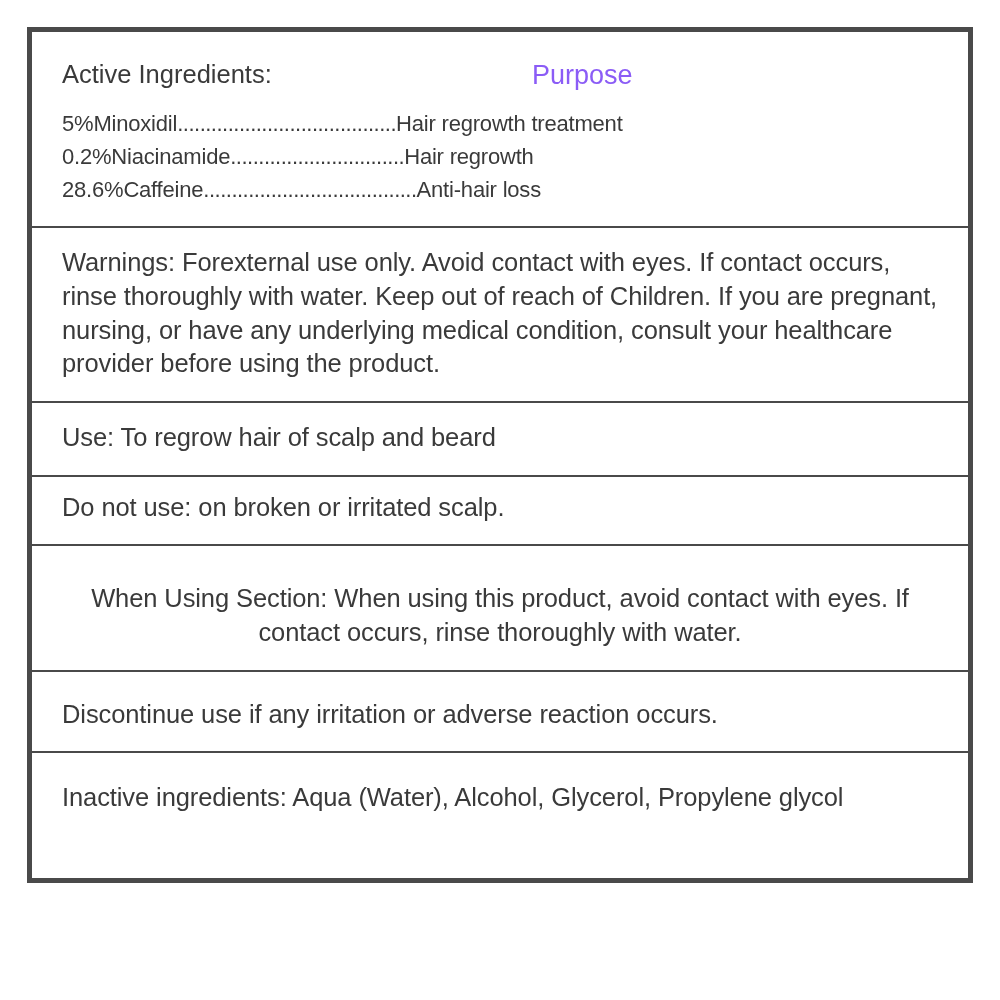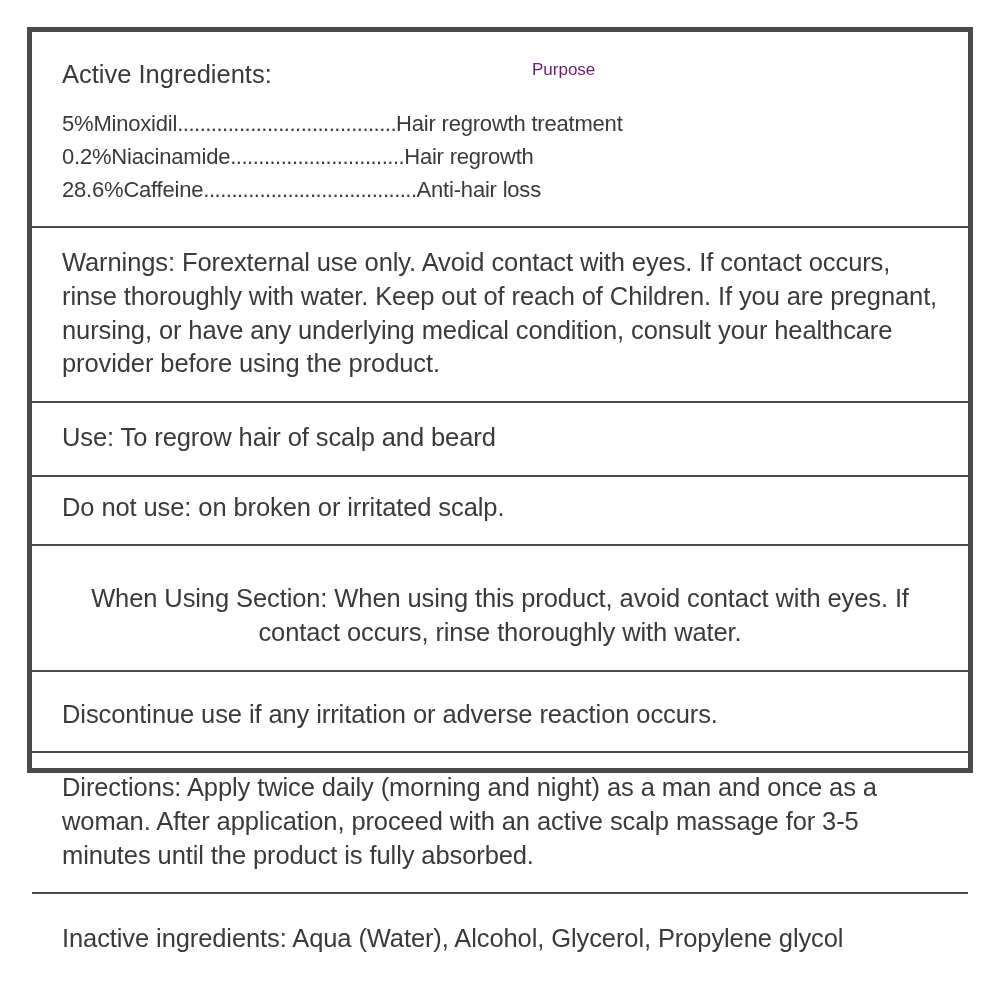--- a/index.html
+++ b/index.html
@@ -13,21 +13,21 @@
     font-family: "Liberation Sans", sans-serif;
     color: #3a3a3a;
     -webkit-font-smoothing: antialiased;
   }
   .drug-facts-panel {
     box-sizing: border-box;
     position: absolute;
     left: 27px;
     top: 27px;
     width: 946px;
-    height: 746px;
+    height: 856px;
     border: 5px solid #4a4a4a;
     background: #ffffff;
   }
   .section {
     box-sizing: border-box;
     border-bottom: 2px solid #4a4a4a;
     padding: 14px 30px 16px 30px;
   }
   .section:last-child {
     border-bottom: none;
@@ -51,22 +51,22 @@
     position: absolute;
     left: 0;
     top: 0;
     font-size: 25.5px;
     color: #3a3a3a;
   }
   .active-head .col-right {
     position: absolute;
     left: 470px;
     top: 0;
-    font-size: 17px;
-    color: #701a75;
+    font-size: 27px;
+    color: #8b5cf6;
   }
   .ing-row {
     font-size: 22px;
     line-height: 1.49;
     color: #3a3a3a;
     white-space: nowrap;
     letter-spacing: -0.2px;
   }
   .ing-row .leader {
     letter-spacing: -0.5px;
@@ -118,21 +118,18 @@
   </div>
 
   <div class="section whenusing-section">
     <p>When Using Section: When using this product, avoid contact with eyes. If contact occurs, rinse thoroughly with water.</p>
   </div>
 
   <div class="section discontinue-section">
     <p>Discontinue use if any irritation or adverse reaction occurs.</p>
   </div>
 
-  <div class="section directions-section">
-    <p>Directions: Apply twice daily (morning and night) as a man and once as a woman. After application, proceed with an active scalp massage for 3-5 minutes until the product is fully absorbed.</p>
-  </div>
 
   <div class="section inactive-section">
     <p>Inactive ingredients: Aqua (Water), Alcohol, Glycerol, Propylene glycol</p>
   </div>
 
 </div>
 
 </body></html>

